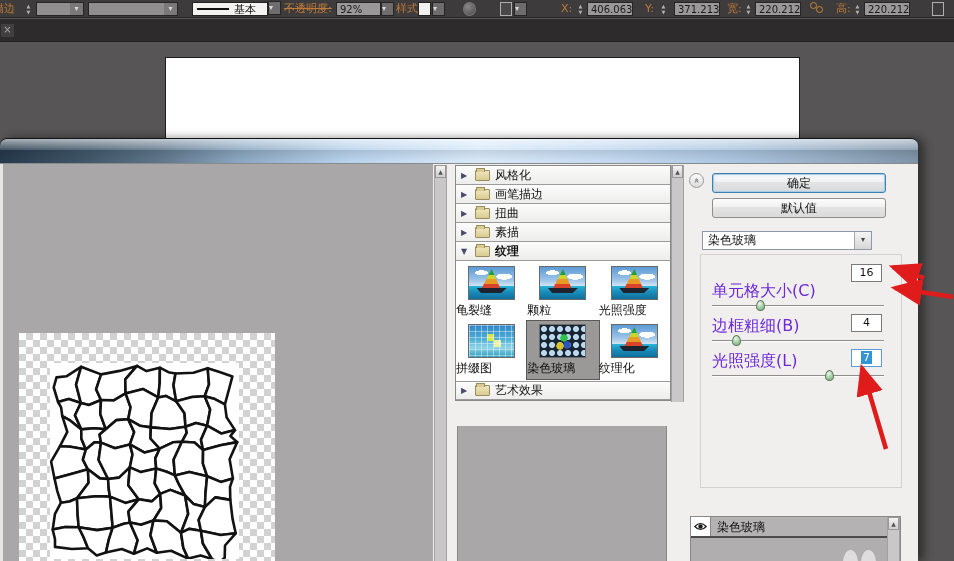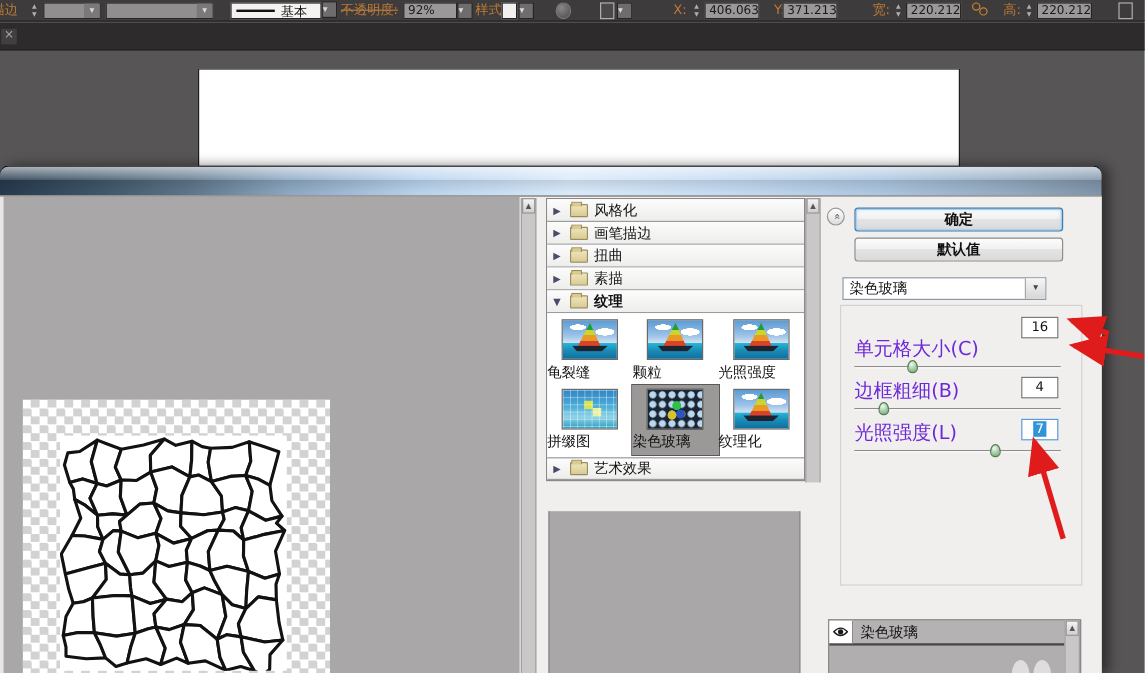--- a/index.html
+++ b/index.html
@@ -87,21 +87,21 @@
       radial-gradient(circle 3px at 4px 4px, #bcd8ee 2.7px, transparent 3.2px),
       #1a2534; background-size:auto,auto,auto,8px 8px,auto; }
   .thumb-label { font-size:12px; color:#111; margin-top:2px; }
   .list-gray { position:absolute; left:457px; top:262px; width:210px; height:136px; background:#a9a7a7; border-left:1px solid #8a8888; border-right:1px solid #8a8888; }
 
   
   .rpanel { position:absolute; left:684px; top:0; width:234px; height:398px; background:#f0efee; }
   .collapse-btn { position:absolute; left:5px; top:9px; width:15px; height:15px; border:1px solid #9a9898; border-radius:50%; background:linear-gradient(#fdfdfd,#dcdcdc); color:#555; font-size:9px; line-height:13px; text-align:center; }
   .collapse-btn span { display:inline-block; transform:rotate(90deg); }
   .btn { position:absolute; left:28px; width:174px; height:20px; border:1px solid #8e8e8e; border-radius:3px;
-    background:linear-gradient(#fdfdfd,#f1f1f1 45%,#e4e4e4 46%,#dadada); font-size:12px; color:#111; text-align:center; line-height:18px;font-weight:bold; }
+    background:linear-gradient(#fdfdfd,#f1f1f1 45%,#e4e4e4 46%,#dadada); font-size:12px; color:#111; text-align:center; line-height:18px; }
   .btn.ok { top:9px; border-color:#3c7fb1; box-shadow:inset 0 0 0 1px #a9cbe5, inset 0 0 4px #bcd9ee; }
   .btn.default { top:34px; }
   .combo { position:absolute; left:18px; top:67px; width:170px; height:19px; background:#fff; border:1px solid #8a98a8; font-size:12px; color:#111; line-height:17px; padding-left:5px; }
   .combo .cbtn { position:absolute; right:0; top:0; width:17px; height:17px; border-left:1px solid #a8a8a8; background:linear-gradient(#f6f6f6,#d6d6d6); color:#444; font-size:8px; line-height:16px; text-align:center; }
   .groupbox { position:absolute; left:16px; top:90px; width:202px; height:234px; border:1px solid #d4d2d0; }
   .slider-label { position:absolute; left:28px; font-size:16px; color:#6d28d9; }
   .num-field { position:absolute; left:167px; width:31px; height:18px; border:1px solid #7a7a7a; background:#fff; font-size:11px; color:#111; text-align:center; line-height:16px; }
   .num-field.sel-field { border-color:#5a9ad6; }
   .num-field.sel-field span { background:#3194d6; color:#fff; padding:0 2px; }
   .track { position:absolute; left:28px; width:172px; height:0; border-top:1px solid #8e8c8c; border-bottom:1px solid #fcfcfc; }
@@ -174,21 +174,21 @@
     <div class="abs tb-spin" style="left:576px">
         <span>▲</span>
         <span>▼</span>
       </div>
     <div class="abs tb-num" style="left:587px; width:46px">406.063</div>
     <div class="abs tb-label" style="left:645px">Y:</div>
     <div class="abs tb-spin" style="left:659px">
         <span>▲</span>
         <span>▼</span>
       </div>
-    <div class="abs tb-num" style="left:652px; width:46px">371.213</div>
+    <div class="abs tb-num" style="left:674px; width:46px">371.213</div>
     <div class="abs tb-label" style="left:727px">宽:</div>
     <div class="abs tb-spin" style="left:744px">
         <span>▲</span>
         <span>▼</span>
       </div>
     <div class="abs tb-num" style="left:755px; width:46px">220.212</div>
     <div class="abs chain" style="left:810px">
         <i></i>
         <i></i>
       </div>

